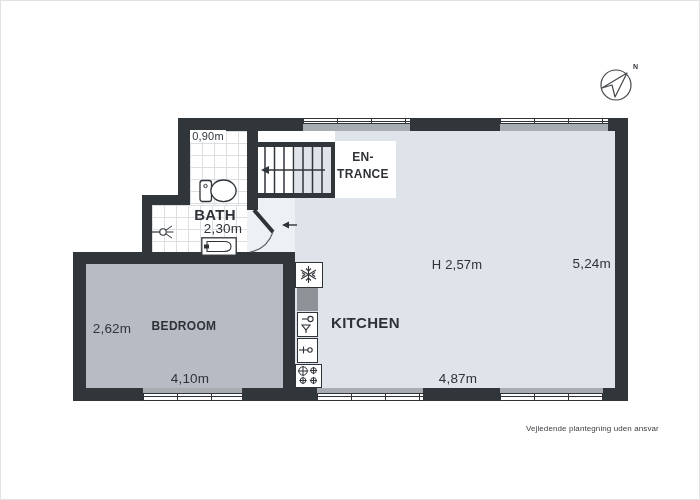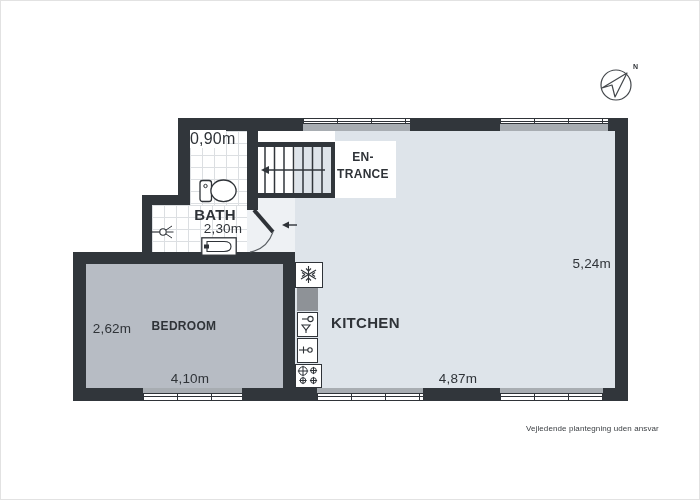--- a/index.html
+++ b/index.html
@@ -199,24 +199,25 @@
       <path d="M29,7 L4,22 L14,19 L17,31 Z" fill="#fff" stroke="#44484c" stroke-width="1.2" stroke-linejoin="round"></path>
     </svg>
   </div>
   <div class="north" style="left:633px;top:63px;">N</div>
 
   <div class="room-label" style="left:330px;top:149px;width:66px;line-height:17px;">
     <div>EN-</div>
     <div>TRANCE</div>
   </div>
   <div class="room-label" style="left:180px;top:206px;width:70px;font-size:15px;">BATH</div>
+  <div class="dim" style="left:377px;top:257px;width:160px;font-size:13px;">H 2,57m</div>
   <div class="room-label" style="left:114px;top:319px;width:140px;">BEDROOM</div>
   <div class="room-label" style="left:331px;top:314px;width:70px;font-size:15px;text-align:left;">KITCHEN</div>
 
-  <div class="dim" style="left:190px;top:130px;width:36px;background:#fff;font-size:16px;">0,90m</div>
+  <div class="dim" style="left:190px;top:130px;width:36px;background:#fff;font-size:11px;">0,90m</div>
   <div class="dim" style="left:188px;top:221px;width:70px;text-align:center;">2,30m</div>
   <div class="dim" style="left:563px;top:256px;width:48px;text-align:right;">5,24m</div>
   <div class="dim" style="left:87px;top:321px;width:50px;text-align:center;">2,62m</div>
   <div class="dim" style="left:157px;top:371px;width:66px;">4,10m</div>
   <div class="dim" style="left:425px;top:371px;width:66px;">4,87m</div>
 
   <div class="disclaimer" style="left:526px;top:424px;">Vejledende plantegning uden ansvar</div>
 
 </div>
 

